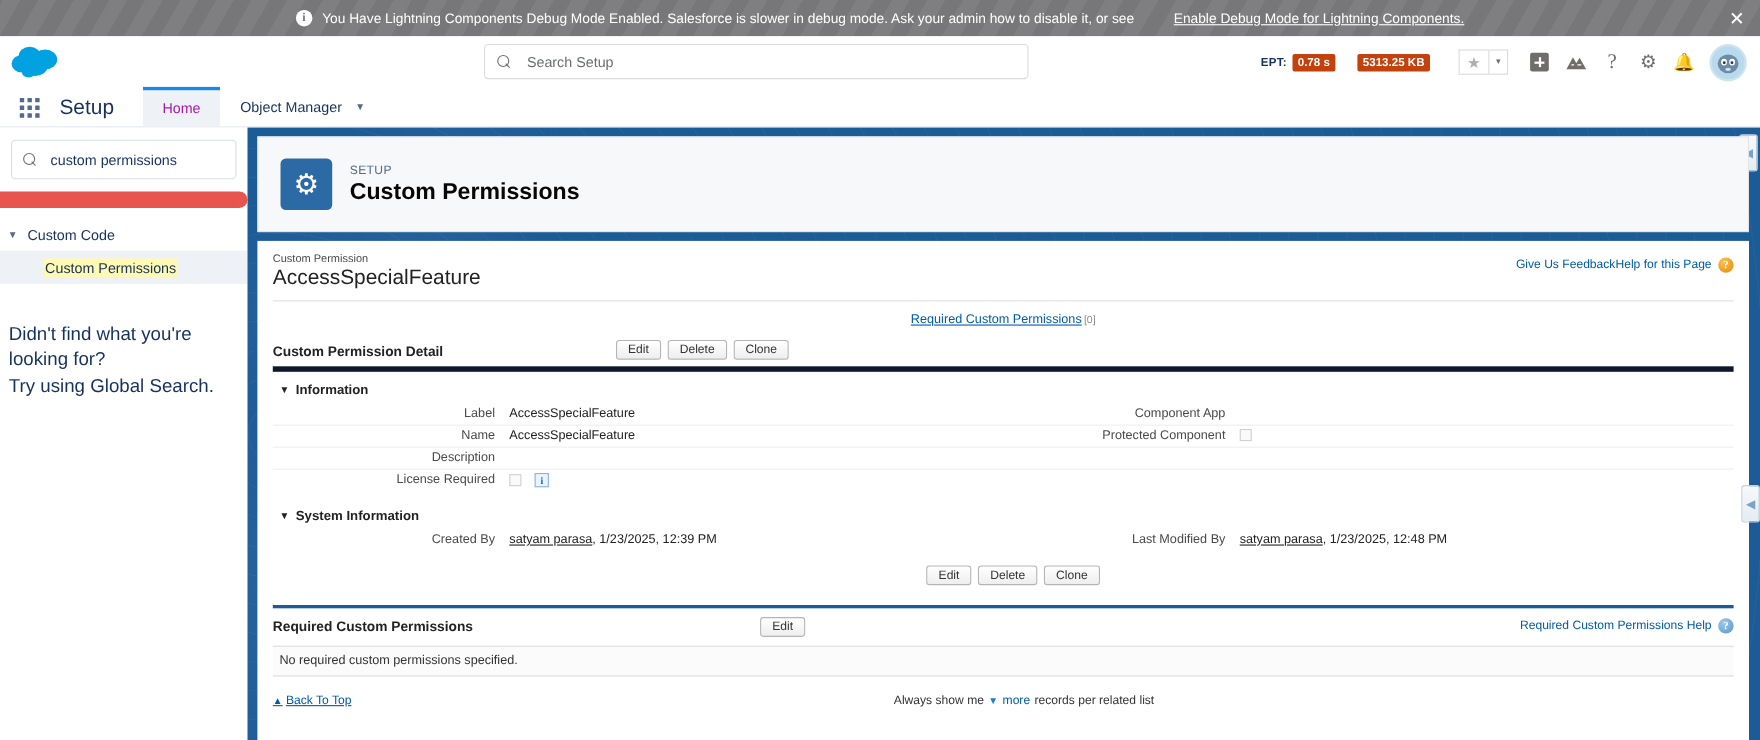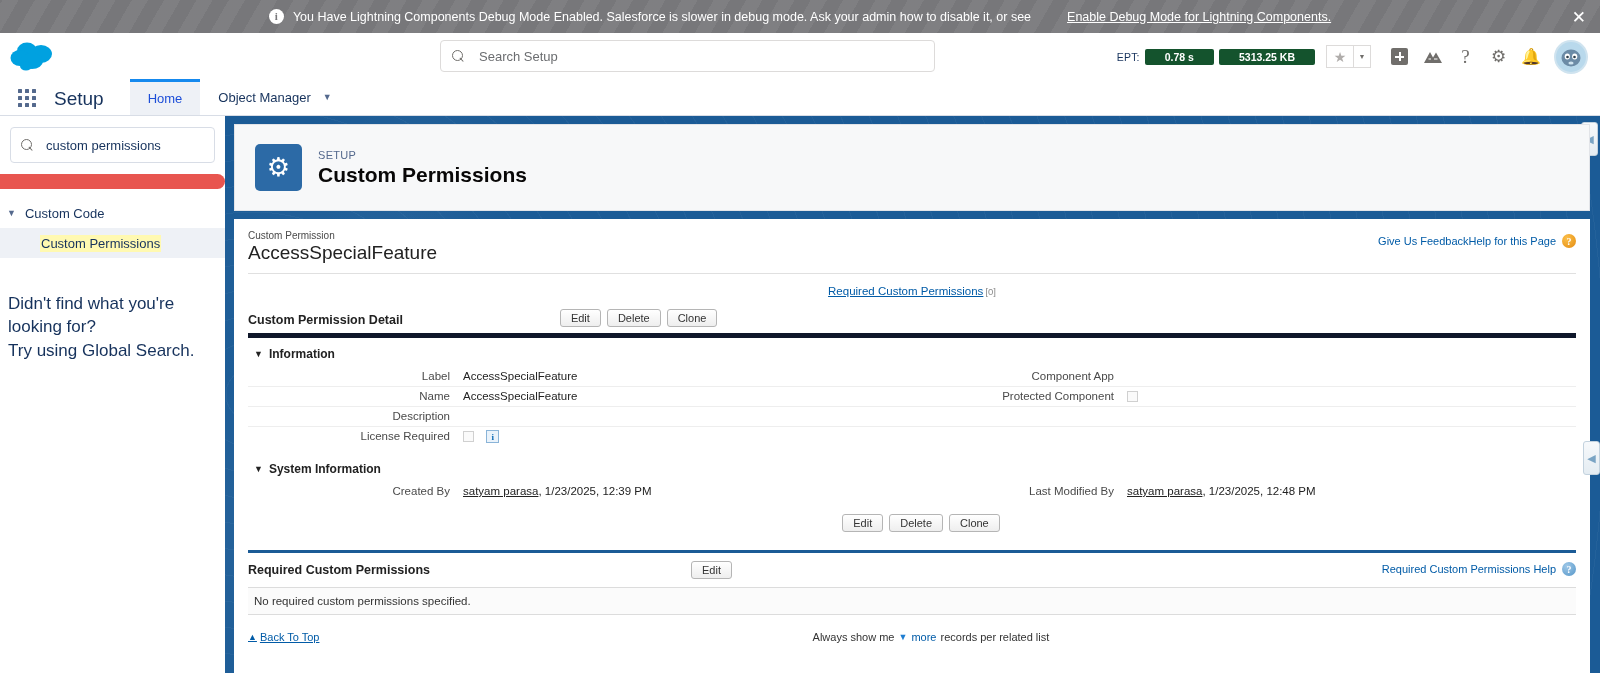--- a/index.html
+++ b/index.html
@@ -62,24 +62,24 @@
   }
   .mag::after {
     content: ""; position: absolute; width: 4.5px; height: 1.4px;
     background: #706e6b; transform: rotate(45deg); left: 7px; top: 9.5px;
   }
 
   .header-right {
     position: absolute; right: 12px; top: 0; height: 47px;
     display: flex; align-items: center; gap: 0;
   }
-  .ept-label { font-size: 10.5px; font-weight: normal; color: #16325c; margin-right: 5px; letter-spacing: .2px;}
+  .ept-label { font-size: 10.5px; font-weight: bold; color: #16325c; margin-right: 5px; letter-spacing: .2px;}
   .ept-badge {
-    background: #14532d; color: #fff; font-size: 10.5px; font-weight: bold;
-    padding: 2px 20px; border-radius: 2px; margin-right: 5px;
+    background: #c2410c; color: #fff; font-size: 10.5px; font-weight: bold;
+    padding: 2px 5px; border-radius: 2px; margin-right: 20px;
   }
   .fav-group { display: flex; margin-left: 6px; margin-right: 12px; }
   .fav-star, .fav-caret {
     height: 23px; border: 1px solid #dddbda; background: #fff;
     display: flex; align-items: center; justify-content: center;
   }
   .fav-star { width: 27px; border-right: none; color: #b0adab; font-size: 14px; }
   .fav-caret { width: 18px; color: #706e6b; font-size: 7px; }
   .hdr-icon {
     width: 33px; height: 47px; display: flex; align-items: center; justify-content: center;
@@ -120,21 +120,21 @@
     font-size: 19px; color: #16325c; margin-left: 16px; margin-bottom: 5px;
     font-weight: normal;
   }
   .setup-tabs { display: flex; margin-left: 26px; height: 36px; align-items: stretch; }
   .stab {
     padding: 0 18px; display: flex; align-items: center; font-size: 13px;
     color: #16325c; cursor: pointer; position: relative;
   }
   .stab.active {
     background: #eef1f6; border-top: 3px solid #1589ee;
-    color: #1d4ed8;
+    color: #a21caf;
   }
   .stab .chev { font-size: 9px; margin-left: 12px; color: #54698d; }
 
   
   .body-area {
     position: absolute; top: 116px; left: 0; width: 1600px; height: 528px;
     background: #ffffff;
     padding-left: 15px;
   }
 

